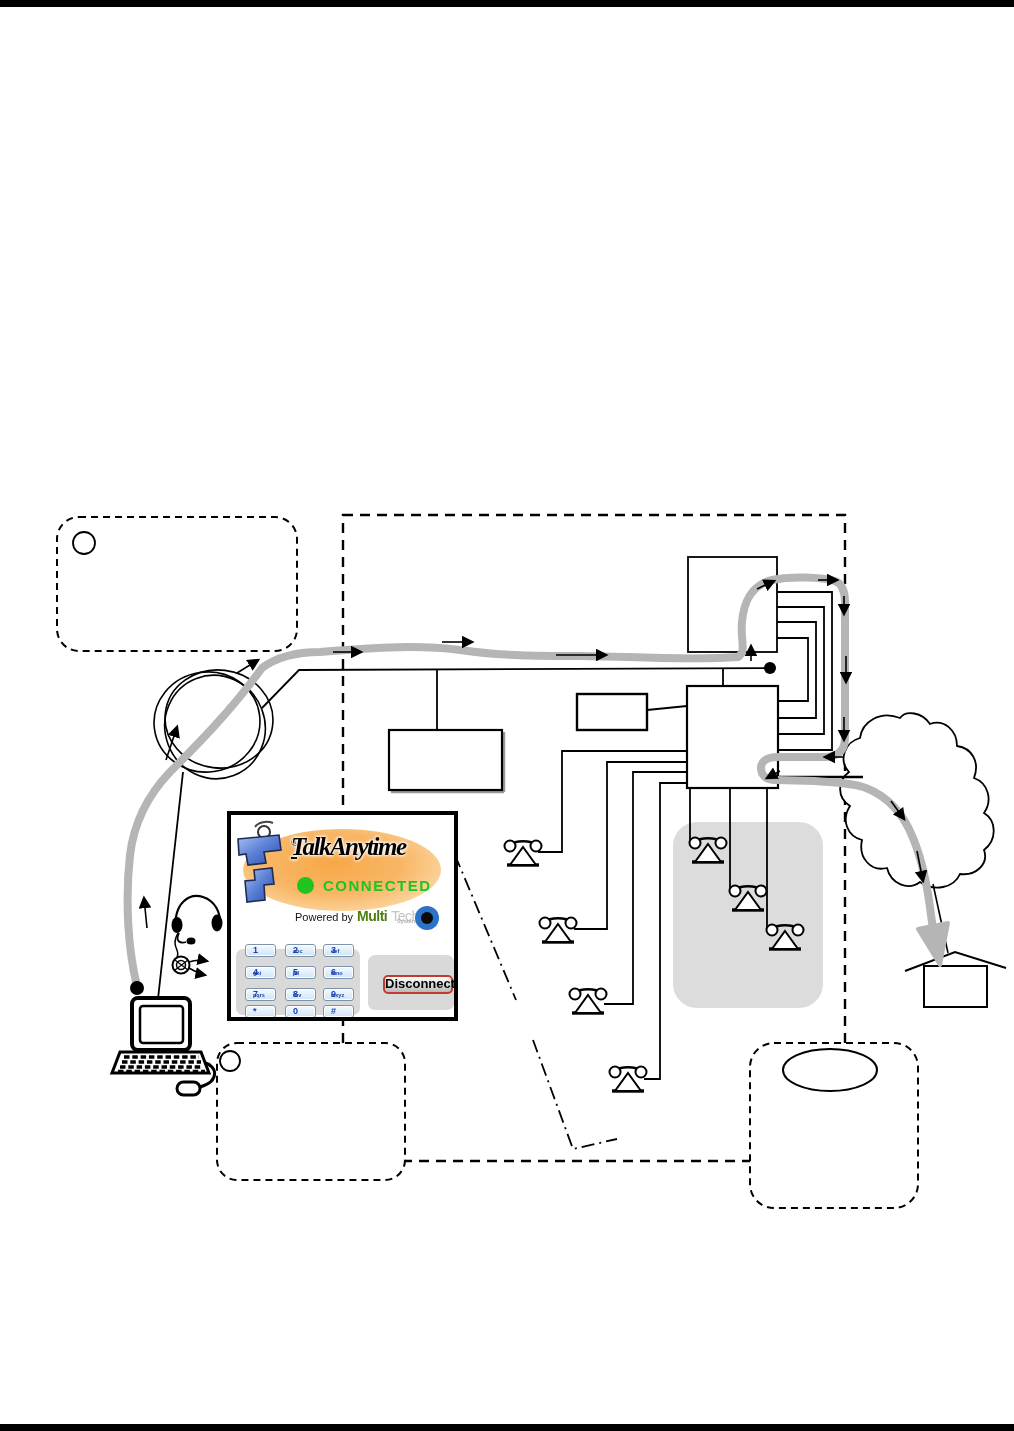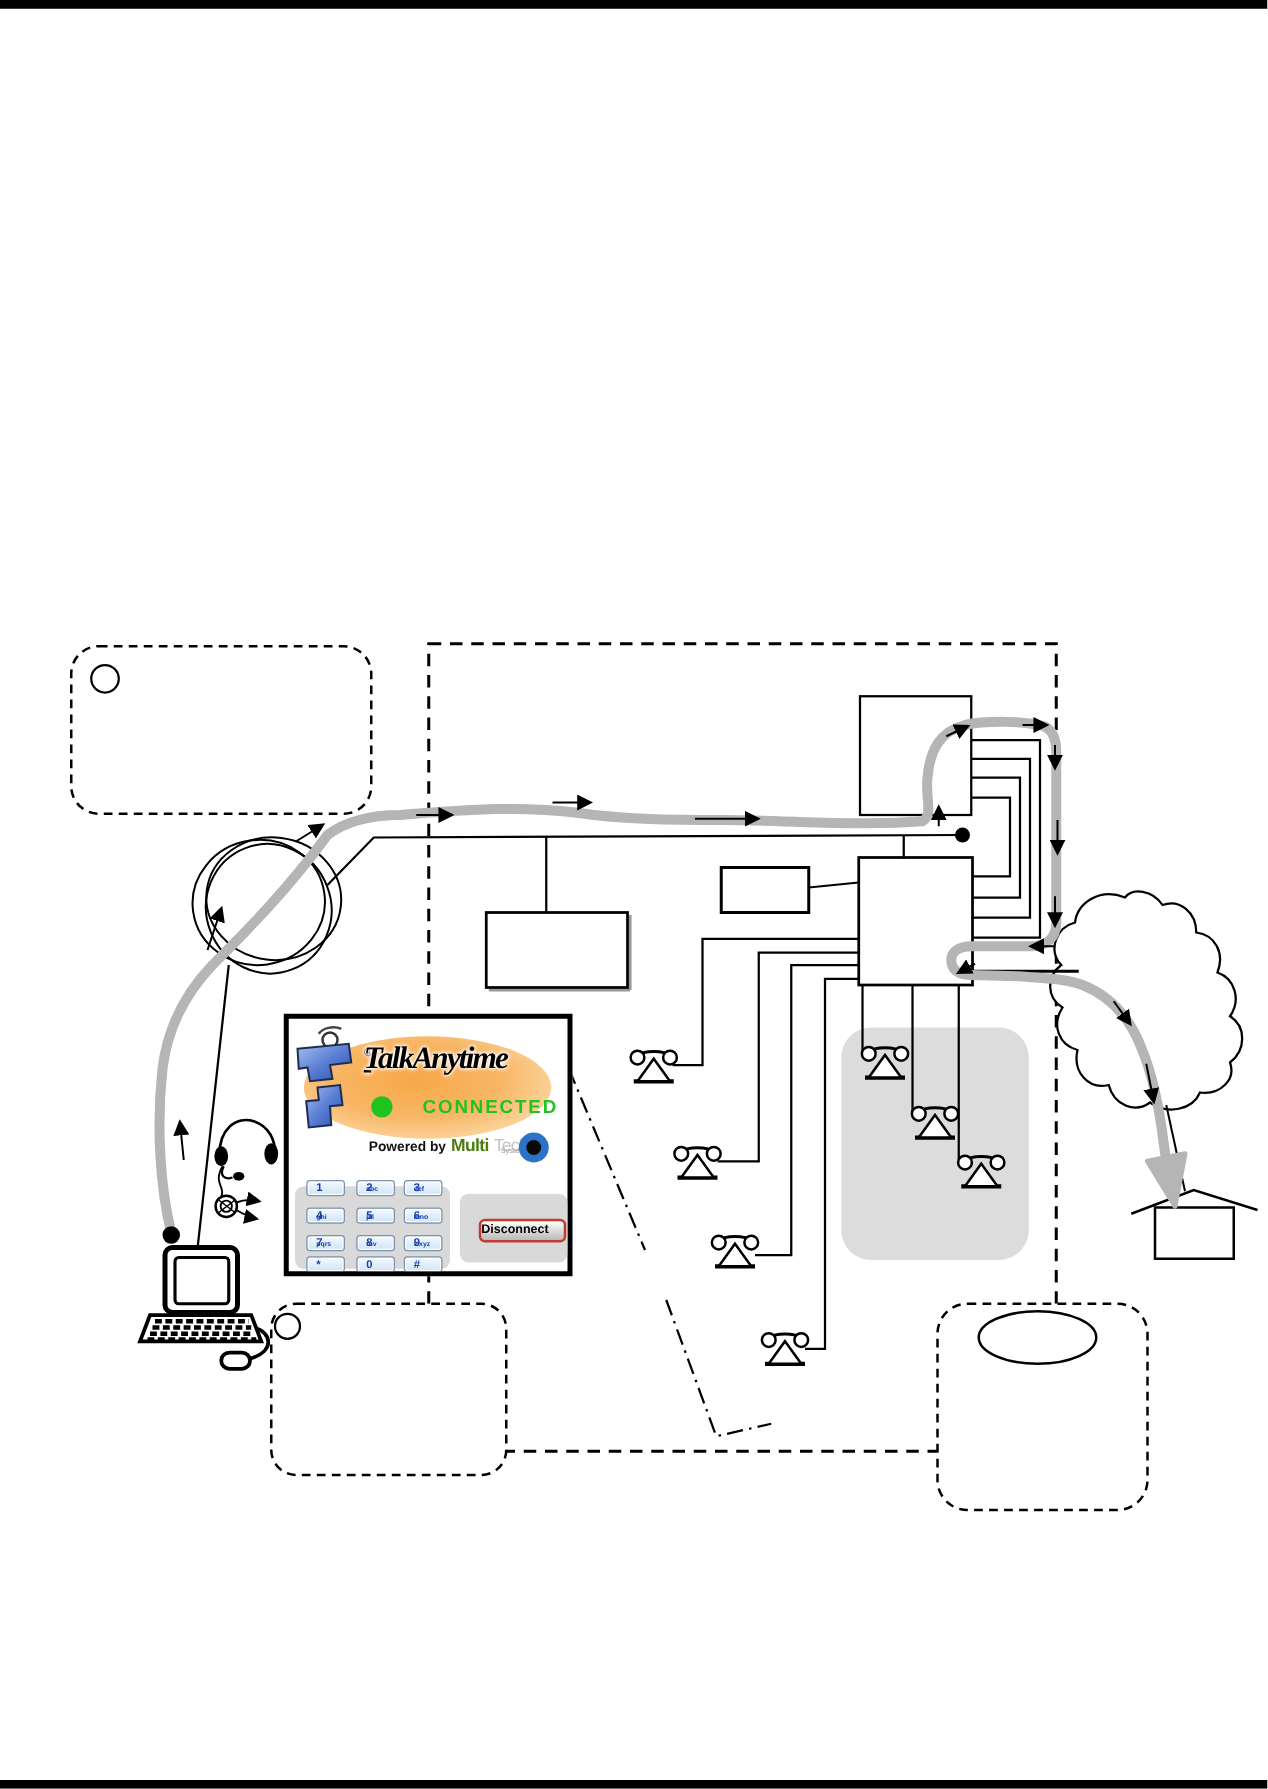--- a/index.html
+++ b/index.html
@@ -14,41 +14,41 @@
   .softphone{position:absolute;left:227px;top:811px;width:231px;height:210px;
              border:4px solid #000;background:#fff;box-sizing:border-box;overflow:hidden;}
   .softphone *{position:absolute;box-sizing:border-box;}
   .sp-ellipse{left:12px;top:14px;width:198px;height:82px;border-radius:50%;
       background:radial-gradient(ellipse at 45% 42%,#f7a848 0%,#f8b665 45%,#fbd49c 75%,#fef2de 95%,#fff 100%);}
   .sp-logo-svg{left:2px;top:2px;width:62px;height:96px;}
   .sp-brand{left:60px;top:18px;font-size:25px;font-weight:bold;font-style:italic;
       letter-spacing:-1.5px;color:#000;text-decoration:underline;white-space:nowrap;
       text-shadow:0 0 3px #fff,0 0 3px #fff,0 0 4px #fff;font-family:"Liberation Serif",serif;}
   .sp-brand sup{position:static;font-size:10px;font-style:normal;}
-  .sp-status{left:66px;top:62px;display:flex;gap:24px;align-items:center;position:absolute;}
+  .sp-status{left:66px;top:62px;display:flex;gap:9px;align-items:center;position:absolute;}
   .sp-status .dot{position:static;width:17px;height:17px;border-radius:50%;background:#1fc41f;}
   .sp-status .txt{position:static;color:#1fc41f;font-weight:bold;font-size:15px;letter-spacing:1.5px;}
   .sp-powered{left:64px;top:93px;display:flex;align-items:baseline;gap:4px;position:absolute;}
-  .sp-powered .pfx{position:static;font-size:11px;color:#111;font-weight:bold;}
+  .sp-powered .pfx{position:static;font-size:11px;color:#111;}
   .sp-powered .b1{position:static;font-size:14px;font-weight:bold;color:#4d7c0f;letter-spacing:-.5px;}
   .sp-powered .b2{position:static;font-size:14px;color:#c4c4c4;letter-spacing:-.5px;}
   .sp-powered .sub{position:static;font-size:6px;color:#9a9a9a;margin-left:-26px;align-self:flex-end;}
   .badge{left:184px;top:91px;width:24px;height:24px;border-radius:50%;background:#2b72c8;}
   .badge:after{content:"";position:absolute;left:6px;top:6px;width:12px;height:12px;border-radius:50%;background:#0a0a0a;}
   .band{background:#d9d9d9;border-radius:7px;}
   .band1{left:5px;top:134px;width:124px;height:66px;}
   .band2{left:137px;top:140px;width:86px;height:55px;}
   .key{width:31px;height:13px;border:1px solid #7d93ad;border-radius:3px;
       background:linear-gradient(#f4faff,#cfe4f6);box-shadow:inset 0 0 0 1px #fff;
       color:#1a3fae;font-weight:bold;font-size:9px;line-height:10px;padding-left:7px;}
   .key .letters{position:static;font-size:5.5px;font-weight:bold;}
   .c1{left:14px;} .c2{left:54px;} .c3{left:92px;}
   .r1{top:129px;} .r2{top:151px;} .r3{top:173px;} .r4{top:190px;}
   .disc{left:152px;top:160px;width:70px;height:19px;border:2px solid #c33a2e;border-radius:5px;
-      background:linear-gradient(#ffffff,#b9b9b9);font-size:10px;font-weight:bold;color:#000;
+      background:linear-gradient(#ffffff,#b9b9b9);font-size:13px;font-weight:bold;color:#000;
       line-height:14px;}
 </style>
 </head>
 <body>
 
 <div class="bar top"></div>
 <div class="bar bottom"></div>
 
 <svg class="diagram" width="1014" height="1431" viewBox="0 0 1014 1431">
   <defs>

